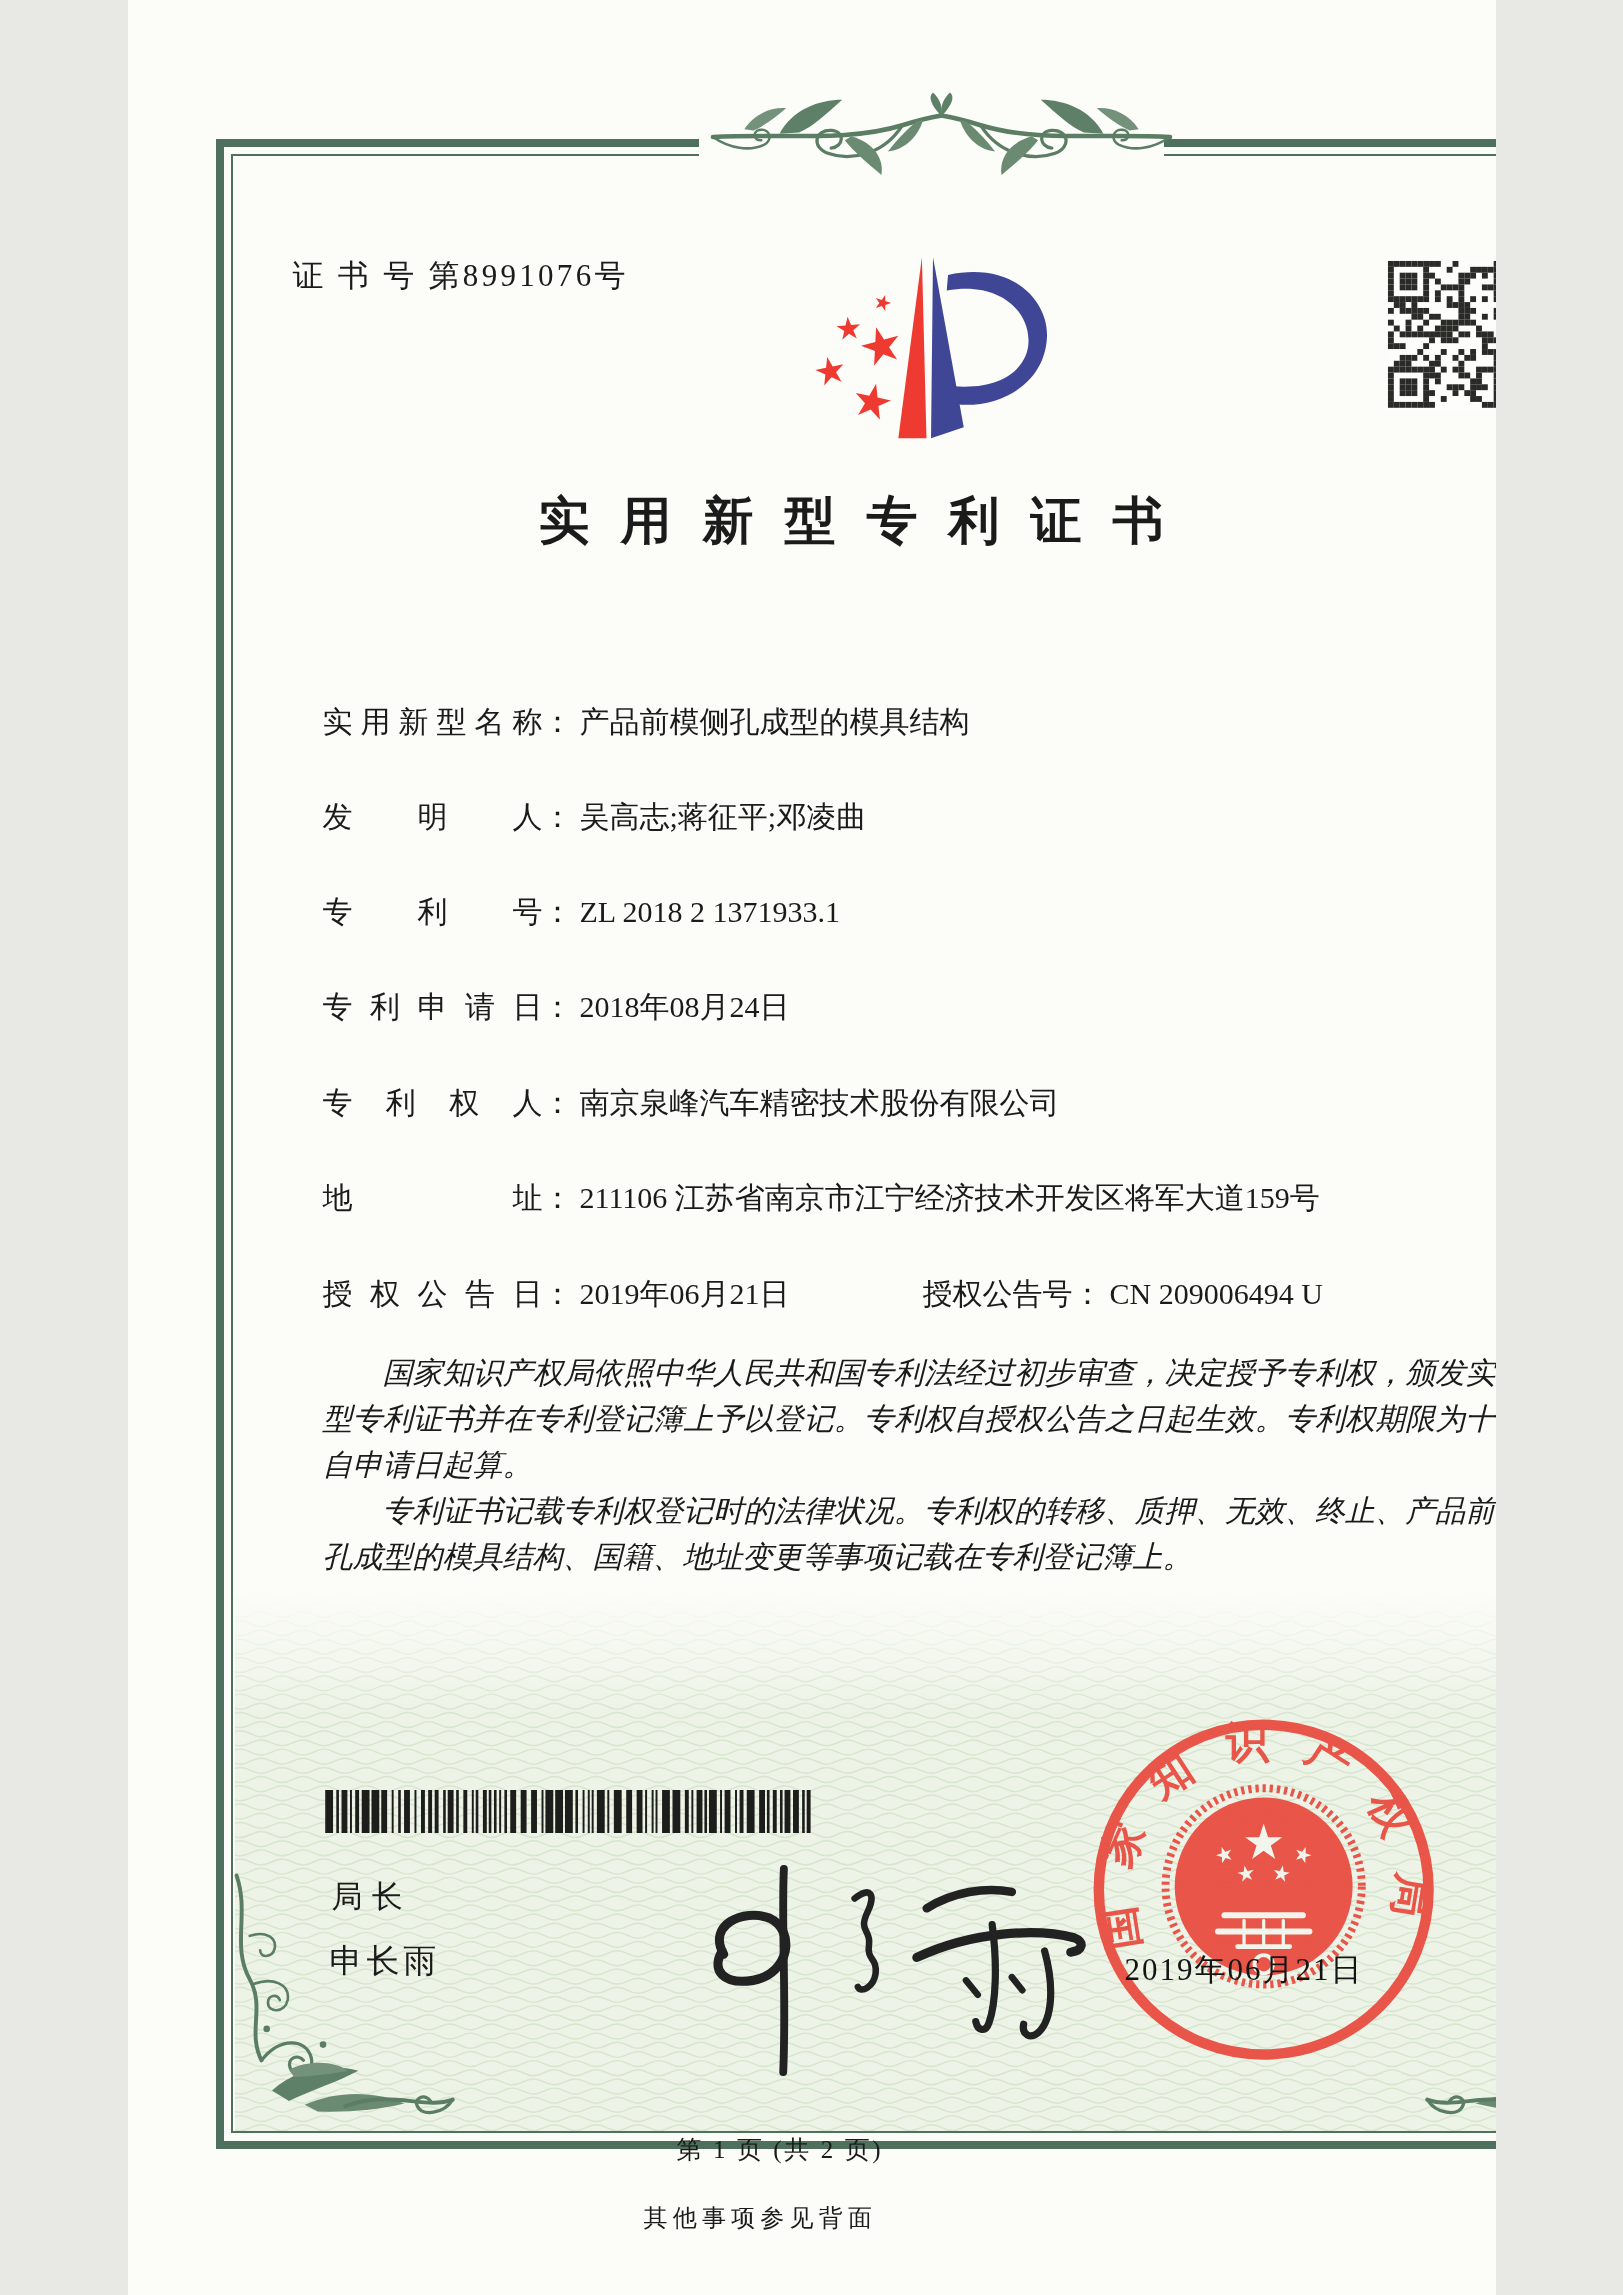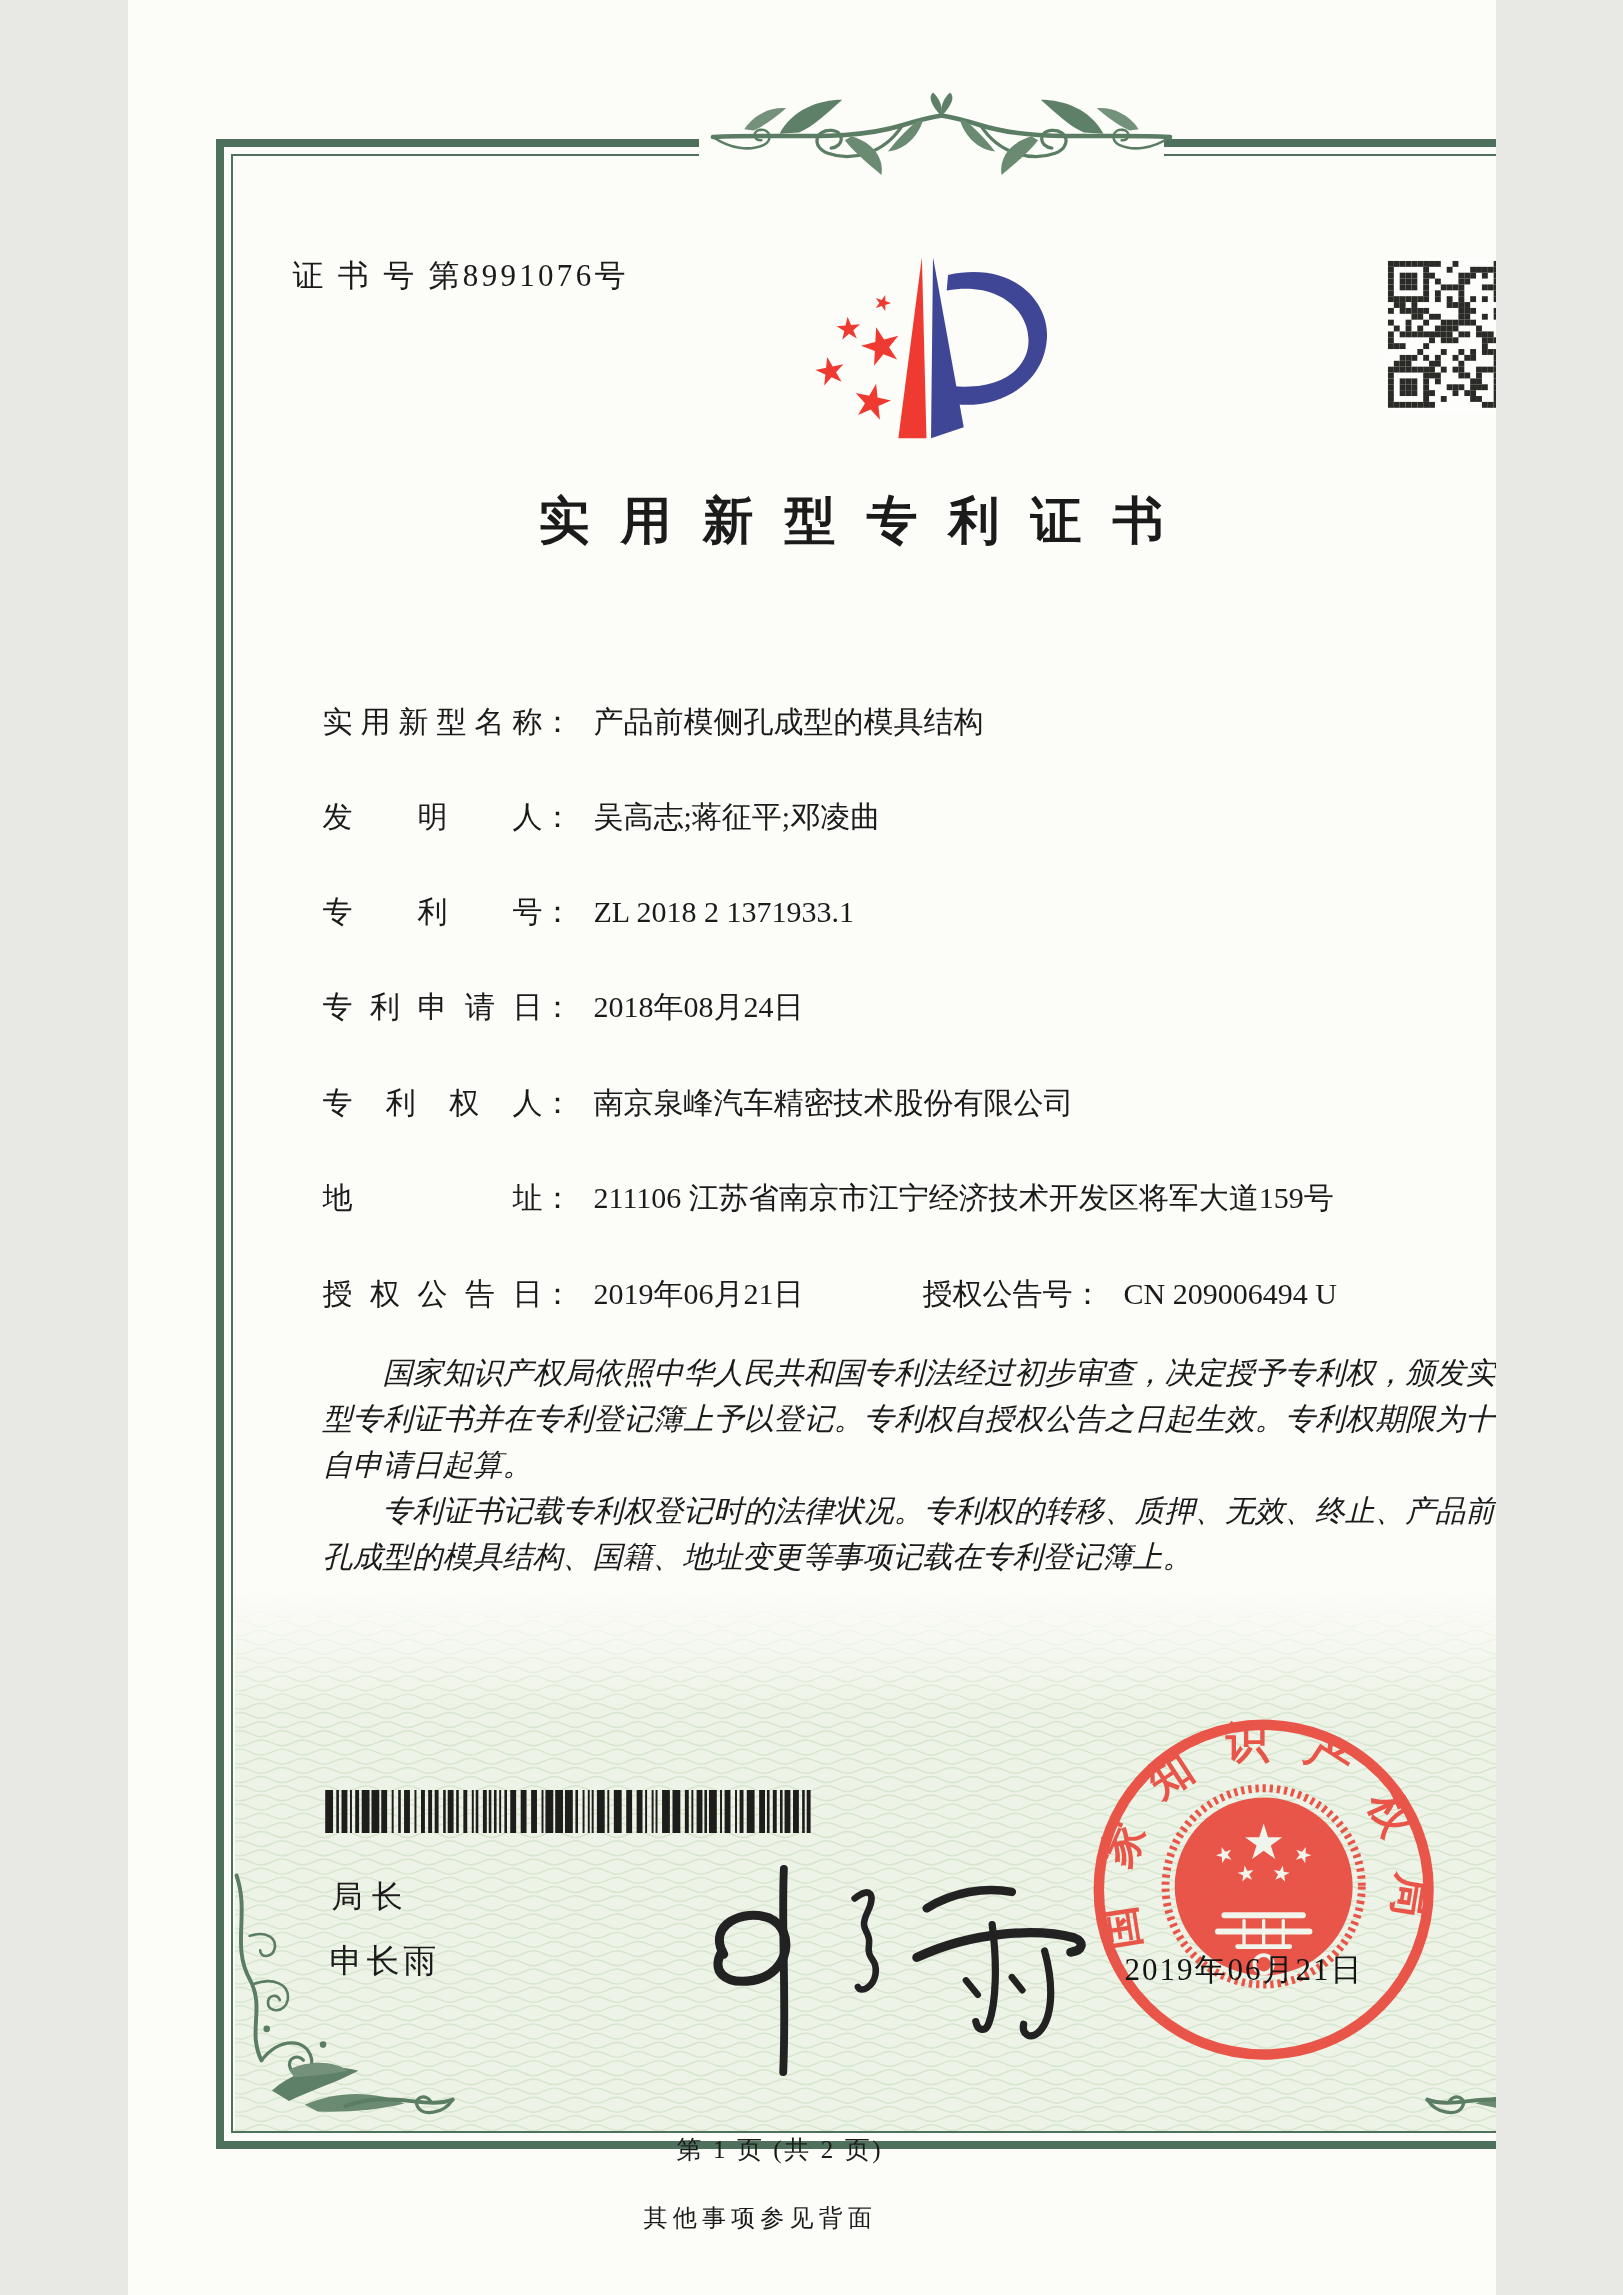--- a/index.html
+++ b/index.html
@@ -29,21 +29,21 @@
   .cert-no{left:165px; top:255px; font-size:31px; letter-spacing:3.3px; white-space:nowrap;}
   .logo{left:686px; top:250px; z-index:4;}
   .qr{left:1258px; top:259px; z-index:4;}
   .title{left:411px; top:487px; font-size:51px; font-weight:bold;
     letter-spacing:31px; white-space:nowrap; z-index:4;}
   
   .row{left:195px; height:42px; font-size:30px; white-space:nowrap; z-index:4;}
   .row .lbl{display:inline-block; width:220px; text-align:justify; text-align-last:justify;
     vertical-align:bottom;}
   .row .colon{display:inline-block;}
-  .row .val{margin-left:21px;}
+  .row .val{margin-left:7px;}
   .row .pair2{position:absolute; left:600px; top:0; white-space:nowrap;}
   
   .paras{left:195px; top:1350px; width:1233px; z-index:4;}
   .paras p{margin:0; text-indent:2em; font-size:30px; line-height:46px; text-align:justify;font-style:italic;}
   
   .barcode{left:196px; top:1790px; z-index:4;}
   .signer-title{left:204px; top:1876px; font-size:31px; letter-spacing:9.2px; z-index:4;}
   .signer-name{left:202px; top:1939px; font-size:33px; letter-spacing:3.9px; z-index:4;}
   .signature{left:517px; top:1846px; z-index:4;}
   .seal{left:961px; top:1715px; z-index:5; opacity:.93;}

